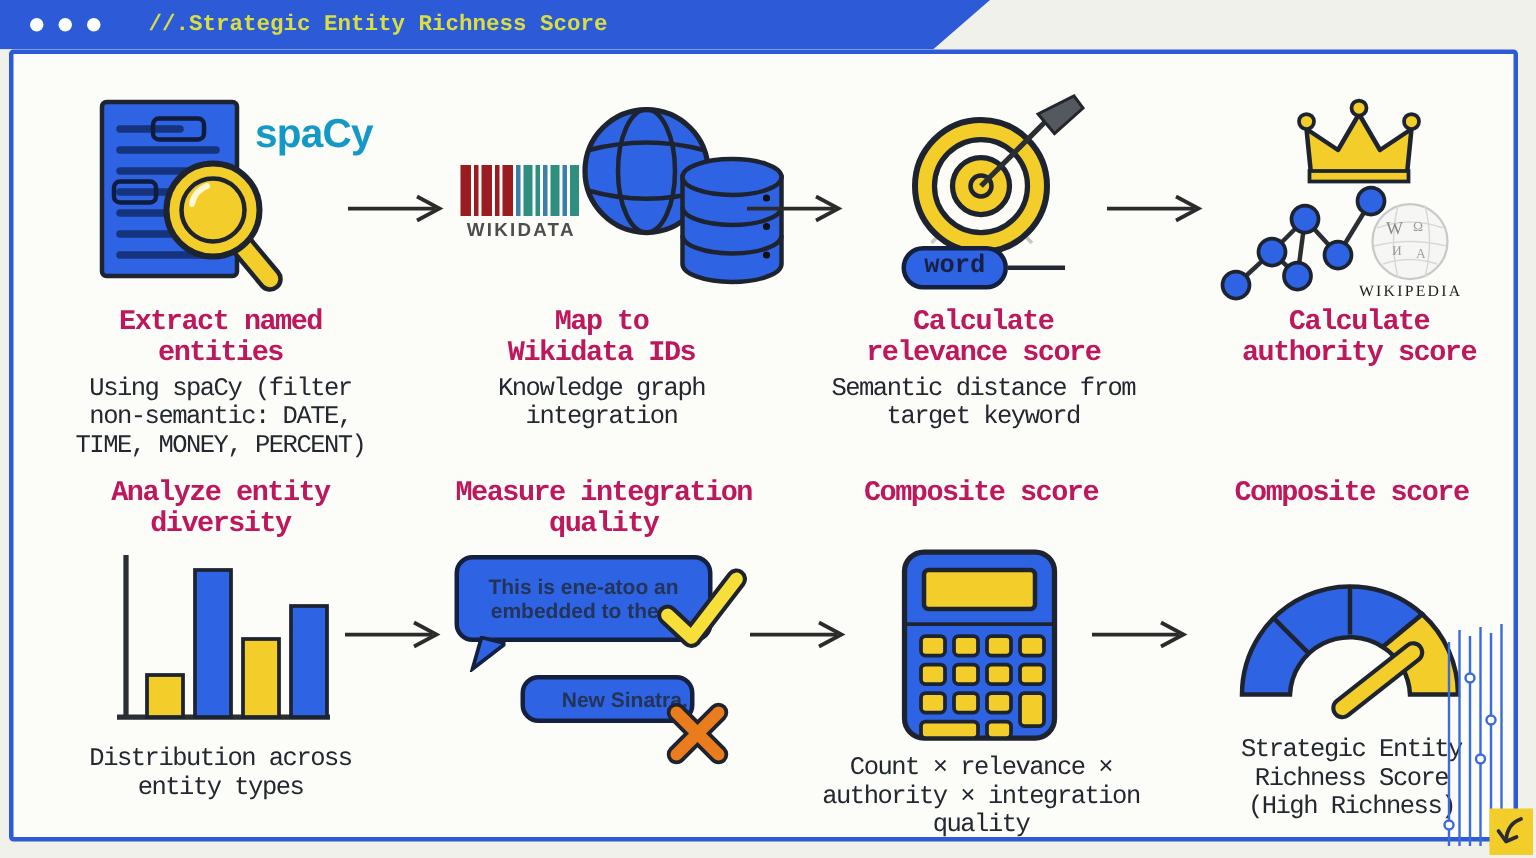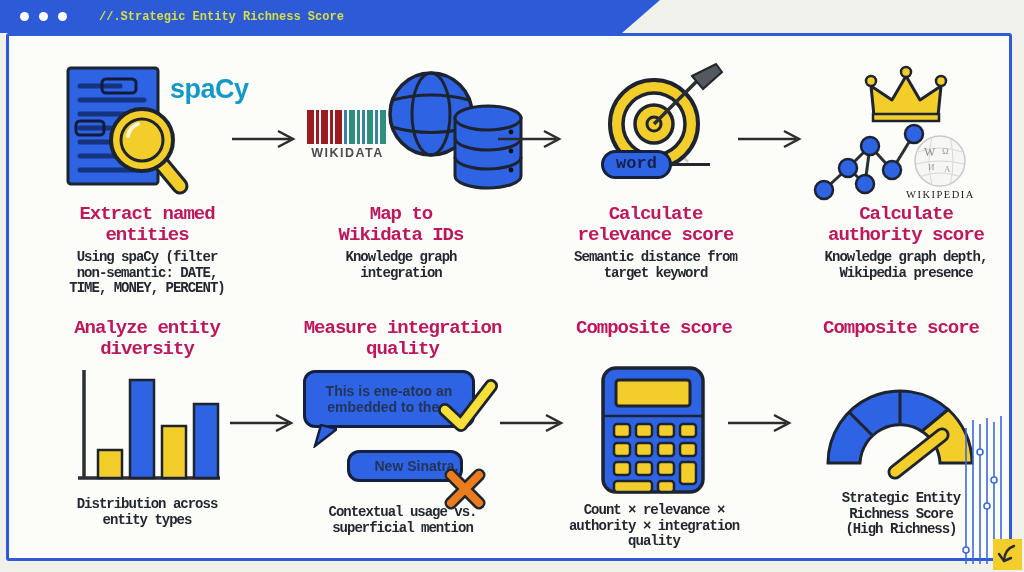--- a/index.html
+++ b/index.html
@@ -3,29 +3,29 @@
 <meta charset="utf-8">
 <style>
   html,body{margin:0;padding:0;}
   #app{position:relative;width:1024px;height:572px;background:#f1f1ec;overflow:hidden;
        font-family:"Liberation Mono",monospace;}
   
   .tab{position:absolute;left:0;top:0;width:660px;height:33px;background:#2d5ad6;
        clip-path:polygon(0 0,660px 0,622px 33px,0 33px);display:flex;align-items:center;}
   .dots{display:flex;gap:10px;margin-left:20px;}
   .dot{width:9px;height:9px;border-radius:50%;background:#ffffff;}
-  .tab-title{margin-left:32px;color:#d9de43;font-size:12px;font-weight:700;letter-spacing:0px;}
+  .tab-title{margin-left:32px;color:#d9de43;font-size:15px;font-weight:700;letter-spacing:0px;}
   
   .panel{position:absolute;left:6px;top:33px;width:1006px;height:528px;background:#fcfcf9;
          border:3px solid #2d5ad6;border-radius:3px;box-sizing:border-box;}
   
   .step{position:absolute;display:flex;flex-direction:column;align-items:center;text-align:center;}
   .iconzone{position:relative;width:100%;}
   .step-title{font-size:19px;font-weight:700;color:#be185d;line-height:1.08;white-space:pre-line;letter-spacing:-1px;}
-  .step-sub{font-size:14px;font-weight:700;color:#23272f;line-height:1.12;white-space:pre-line;margin-top:5px;letter-spacing:-1px;}
+  .step-sub{font-size:17px;font-weight:400;color:#23272f;line-height:1.12;white-space:pre-line;margin-top:5px;letter-spacing:-1px;}
   
   .spacy{position:absolute;font-family:"Liberation Sans",sans-serif;font-weight:700;
          font-size:27px;color:#1398c7;letter-spacing:-0.5px;}
   
   .wd-block{position:absolute;display:flex;flex-direction:column;}
   .barcode{display:flex;align-items:stretch;height:34px;}
   .bc{margin-right:2px;}
   .wd-label{font-family:"Liberation Sans",sans-serif;font-weight:700;font-size:12.5px;
             letter-spacing:1.5px;color:#4d4d4d;margin-top:2px;}
   
@@ -135,21 +135,21 @@
     <div class="iconzone" style="height:142px;">
       <svg width="160" height="108" style="position:absolute;left:38px;top:0;">
         <path d="M45,100 L78,66 L112,100" fill="none" stroke="#c8c8c4" stroke-width="2.5"></path>
         <circle cx="78" cy="62" r="44" fill="#f3cd2a" stroke="#1d2430" stroke-width="4"></circle>
         <circle cx="78" cy="62" r="31" fill="#fdfcf6" stroke="#1d2430" stroke-width="3.5"></circle>
         <circle cx="78" cy="62" r="19" fill="#f3cd2a" stroke="#1d2430" stroke-width="3.5"></circle>
         <circle cx="78" cy="62" r="7" fill="#f3cd2a" stroke="#1d2430" stroke-width="3"></circle>
         <line x1="78" y1="62" x2="124" y2="16" stroke="#2b2f33" stroke-width="3.5"></line>
         <path d="M116,14 L140,2 L146,10 L127,27 Z" fill="#54595f" stroke="#23272b" stroke-width="2"></path>
       </svg>
-      <div class="pillrow" style="top:88px;">
+      <div class="pillrow" style="top:102px;">
         <div class="pill">word</div>
         <div class="pill-link"></div>
       </div>
     </div>
     <div class="step-title">Calculate
 relevance score</div>
     <div class="step-sub">Semantic distance from
 target keyword</div>
   </div>
 
@@ -187,22 +187,20 @@
           <text x="12" y="22" font-family="Liberation Serif, serif" font-size="12" fill="#8a8a8a">W</text>
           <text x="30" y="20" font-family="Liberation Serif, serif" font-size="9" fill="#9a9a9a">Ω</text>
           <text x="16" y="36" font-family="Liberation Serif, serif" font-size="9" fill="#9a9a9a">И</text>
           <text x="32" y="38" font-family="Liberation Serif, serif" font-size="9" fill="#a5a5a5">A</text>
         </svg>
         <div class="wp-label">WIKIPEDIA</div>
       </div>
     </div>
     <div class="step-title">Calculate
 authority score</div>
-    <div class="step-sub">Knowledge graph depth,
-Wikipedia presence</div>
   </div>
 
   <div class="step" style="left:28px;top:318px;width:238px;">
     <div class="step-title" style="height:46px;">Analyze entity
 diversity</div>
     <div class="iconzone" style="height:128px;">
       <svg width="160" height="124" style="position:absolute;left:42px;top:2px;">
         <line x1="14" y1="4" x2="14" y2="112" stroke="#2b2f33" stroke-width="3.5"></line>
         <line x1="8" y1="112" x2="150" y2="112" stroke="#2b2f33" stroke-width="3.5"></line>
         <rect x="28" y="84" width="24" height="28" fill="#f3cd2a" stroke="#1d2430" stroke-width="2.5"></rect>
@@ -233,22 +231,20 @@
         <g stroke="#1d2430" stroke-width="13" stroke-linecap="round">
           <line x1="10" y1="9" x2="38" y2="37"></line>
             <line x1="38" y1="9" x2="10" y2="37"></line>
         </g>
         <g stroke="#ea7c1d" stroke-width="8" stroke-linecap="round">
           <line x1="10" y1="9" x2="38" y2="37"></line>
             <line x1="38" y1="9" x2="10" y2="37"></line>
         </g>
       </svg>
     </div>
-    <div class="step-sub">Contextual usage vs.
-superficial mention</div>
   </div>
 
   <div class="step" style="left:538px;top:318px;width:232px;">
     <div class="step-title" style="height:46px;">Composite score</div>
     <div class="iconzone" style="height:134px;">
       <svg width="112" height="132" style="position:absolute;left:60px;top:0;">
         <rect x="5" y="4" width="100" height="124" rx="13" fill="#2e63e4" stroke="#1d2430" stroke-width="3.5"></rect>
         <rect x="18" y="16" width="74" height="26" rx="3" fill="#f3cd2a" stroke="#1d2430" stroke-width="3"></rect>
         <line x1="5" y1="52" x2="105" y2="52" stroke="#1d2430" stroke-width="2.5"></line>
         <g fill="#f3cd2a" stroke="#1d2430" stroke-width="2.5">

